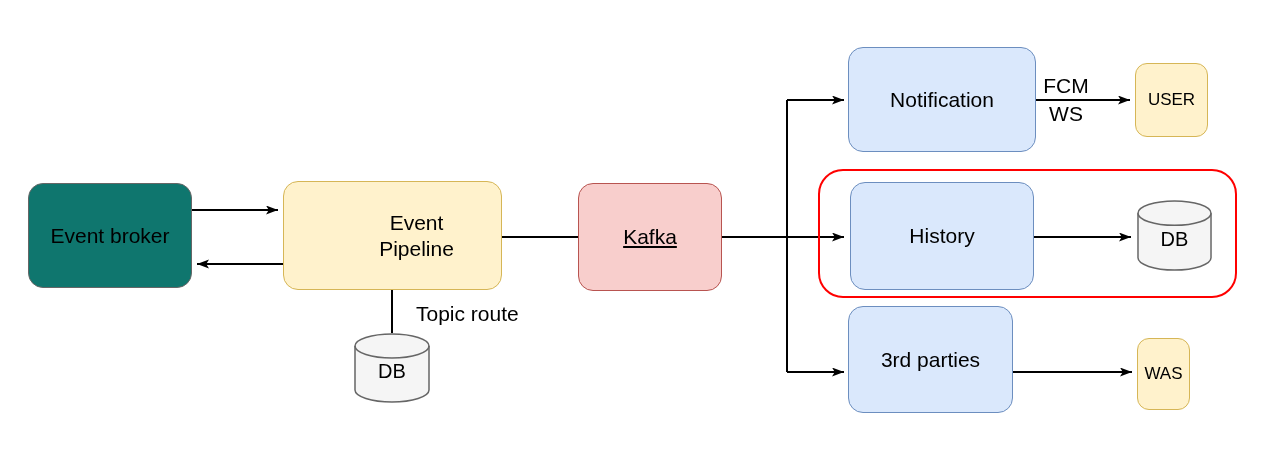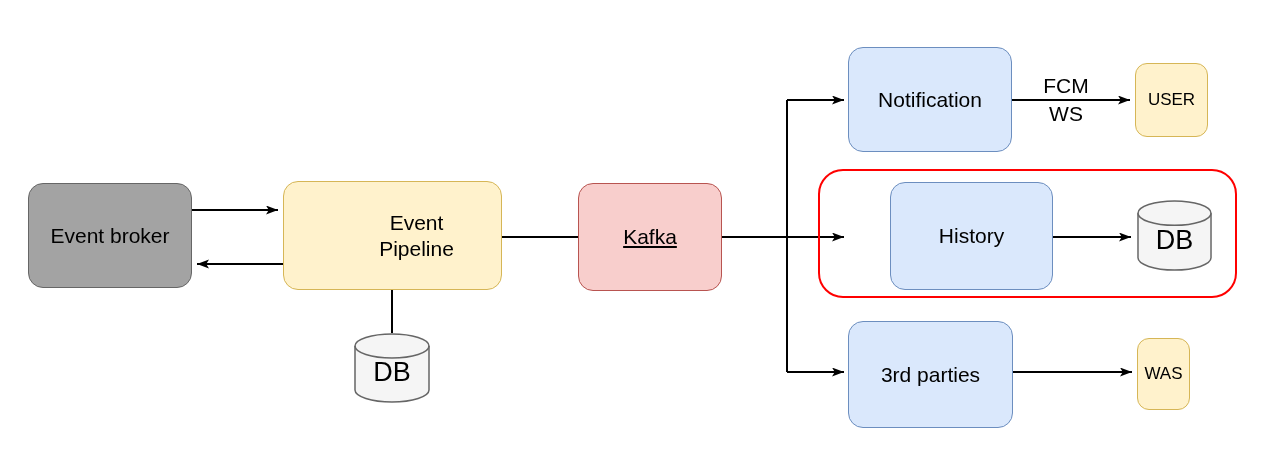--- a/index.html
+++ b/index.html
@@ -23,41 +23,41 @@
     align-items: center;
     justify-content: center;
     text-align: center;
     box-sizing: border-box;
     border: 1.5px solid #000;
     border-radius: 15px;
     font-size: 21px;
     line-height: 26px;
     white-space: pre-line;
   }
-  .node.gray   { background: #a3a3a3; border-color: #666666; }
+  .node.gray   { background: #0f766e; border-color: #666666; }
   .node.yellow { background: #fff2cc; border-color: #d6b656; }
   .node.redbox { background: #f8cecc; border-color: #b85450; text-decoration: underline; }
   .node.blue   { background: #dae8fc; border-color: #6c8ebf; }
   .node.small  { border-radius: 12px; font-size: 17px; }
   .group-frame {
     position: absolute;
     box-sizing: border-box;
     border: 2px solid #ff0000;
     border-radius: 25px;
     background: transparent;
   }
   .cyl { position: absolute; }
   .cyl svg { position: absolute; left: 0; top: 0; }
   .cyl .cyl-label {
     position: absolute;
     left: 0; right: 0;
     top: 50%;
     transform: translateY(-34%);
     text-align: center;
-    font-size: 27px;
+    font-size: 20px;
   }
   .edge-label {
     position: absolute;
     font-size: 21px;
     line-height: 26px;
     text-align: center;
     white-space: pre-line;
   }
   .edge-label.two-line { line-height: 28px; }
   .edge-label.left-align { text-align: left; }
@@ -94,29 +94,29 @@
 
   <div class="node yellow" style="left:283px; top:181px; width:219px; height:109px;padding-left:48px;">
     <span>Event
 Pipeline</span>
   </div>
 
   <div class="node redbox" style="left:578px; top:183px; width:144px; height:108px;">
     <span>Kafka</span>
   </div>
 
-  <div class="node blue" style="left:848px; top:47px; width:164px; height:105px;">
+  <div class="node blue" style="left:848px; top:47px; width:188px; height:105px;">
     <span>Notification</span>
   </div>
 
-  <div class="node blue" style="left:850px; top:182px; width:163px; height:108px;margin-left:40px;">
+  <div class="node blue" style="left:850px; top:182px; width:184px; height:108px;">
     <span>History</span>
   </div>
 
-  <div class="node blue" style="left:848px; top:321px; width:165px; height:107px;">
+  <div class="node blue" style="left:848px; top:306px; width:165px; height:107px;">
     <span>3rd parties</span>
   </div>
 
   <div class="node yellow small" style="left:1135px; top:63px; width:73px; height:74px;">
     <span>USER</span>
   </div>
 
   <div class="node yellow small" style="left:1137px; top:338px; width:53px; height:72px;">
     <span>WAS</span>
   </div>
@@ -135,14 +135,15 @@
       <path d="M1 13 A37 12 0 0 0 75 13" fill="none" stroke="#666666" stroke-width="1.5"></path>
     </svg>
     <span class="cyl-label">DB</span>
   </div>
 
   <div class="edge-label two-line" style="left:1016px; top:72px; width:100px;">FCM
 WS</div>
 
 
 
+  <div class="edge-label left-align" style="left:416px; top:301px; width:140px;">Topic route</div>
 
 </div>
 
 </body></html>

